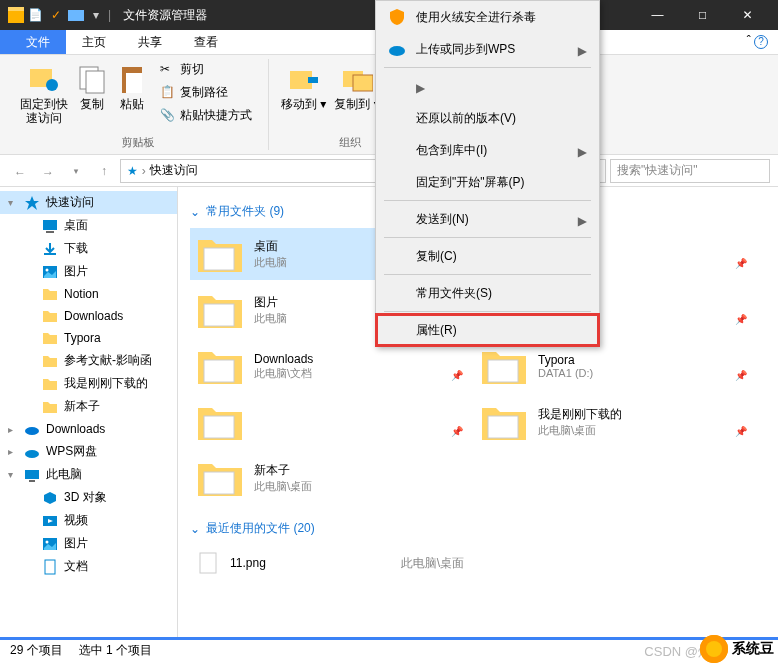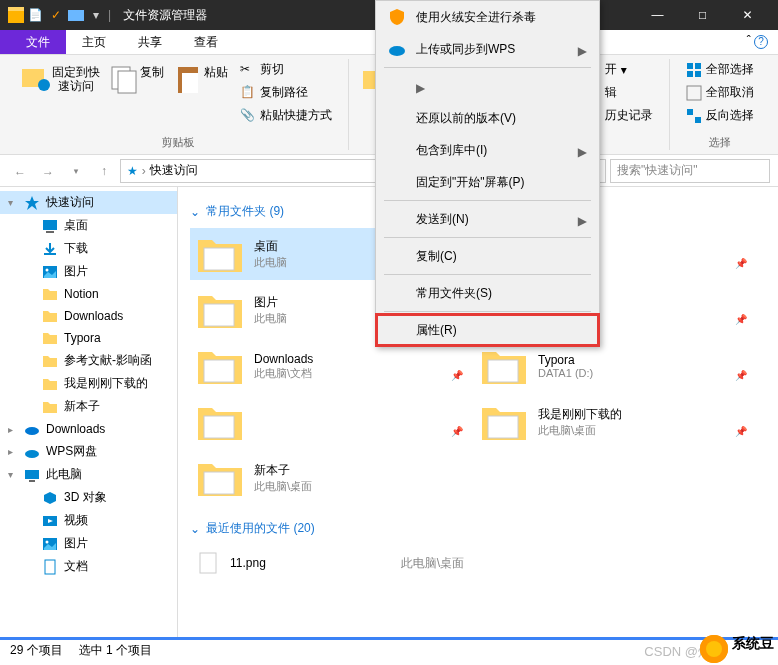--- a/index.html
+++ b/index.html
@@ -5,27 +5,27 @@
 * { margin: 0; padding: 0; box-sizing: border-box; font-family: "Microsoft YaHei", sans-serif; font-size: 12px; }
 body { width: 778px; height: 665px; background: #fff; overflow: hidden; position: relative; }
 .titlebar { height: 30px; background: #2b2b2b; color: #fff; display: flex; align-items: center; padding: 0 8px; }
 .titlebar .icons { display: flex; gap: 4px; align-items: center; }
 .titlebar .icons span { width: 16px; height: 16px; display: inline-flex; align-items: center; justify-content: center; }
 .titlebar .title { margin-left: 8px; flex: 1; }
 .win-controls { display: flex; }
 .win-controls div { width: 45px; height: 30px; display: flex; align-items: center; justify-content: center; color: #fff; cursor: pointer; }
 .tabbar { height: 25px; background: #fff; display: flex; border-bottom: 1px solid #ddd; }
 .tabbar .tab { padding: 4px 16px; cursor: pointer; }
-.tabbar .tab.active { background: #6d28d9; color: #fff; padding-left: 26px; }
+.tabbar .tab.active { background: #3b82f6; color: #fff; padding-left: 26px; }
 .tabbar .spacer { flex: 1; }
 .tabbar .help { padding: 4px 10px; }
 .ribbon { height: 100px; background: #f5f5f5; display: flex; border-bottom: 1px solid #ddd; padding: 4px 8px; }
 .ribbon-group { display: flex; flex-direction: column; align-items: center; padding: 0 8px; border-right: 1px solid #ddd; }
 .ribbon-group:last-child { border-right: none; }
-.ribbon-btn-lg { display: flex; padding: 4px; cursor: pointer; }
+.ribbon-btn-lg { display: flex; flex-direction: column; align-items: center; padding: 4px; cursor: pointer; }
 .ribbon-btn-lg .icon { width: 32px; height: 32px; display: flex; align-items: center; justify-content: center; }
 .ribbon-btn-lg .label { margin-top: 2px; text-align: center; line-height: 1.2; }
 .ribbon-row { display: flex; }
 .ribbon-col { display: flex; flex-direction: column; gap: 2px; padding: 0 4px; }
 .ribbon-sm { display: flex; align-items: center; gap: 4px; padding: 2px 4px; cursor: pointer; }
 .ribbon-sm .icon { width: 16px; height: 16px; }
 .group-label { font-size: 11px; color: #666; margin-top: auto; }
 .addressbar { height: 32px; display: flex; align-items: center; padding: 4px 8px; gap: 4px; border-bottom: 1px solid #ddd; }
 .nav-btn { width: 24px; height: 24px; display: flex; align-items: center; justify-content: center; cursor: pointer; color: #888; }
 .address-input { flex: 1; height: 24px; border: 1px solid #ccc; padding: 0 6px; display: flex; align-items: center; gap: 4px; }
@@ -48,21 +48,21 @@
 .folder-item .pin { color: #888; font-size: 10px; margin-left: auto; margin-top: 18px; }
 .context-menu { position: absolute; top: 0; left: 375px; width: 225px; background: #f0f0f0; border: 1px solid #ccc; box-shadow: 2px 2px 6px rgba(0,0,0,0.3); z-index: 100; }
 .menu-item { padding: 7px 12px; display: flex; align-items: flex-end; gap: 10px; cursor: pointer; }
 .menu-item .micon { width: 18px; height: 18px; flex-shrink: 0; }
 .menu-item .label { flex: 1; }
 .menu-item .arrow { color: #666; }
 .menu-item.highlighted { outline: 3px solid #e53935; outline-offset: -2px; }
 .menu-sep { height: 1px; background: #ccc; margin: 2px 8px; }
 .statusbar { height: 24px; border-top: 3px solid #3b82f6; display: flex; align-items: center; padding: 0 10px; gap: 16px; font-size: 11px; }
 .watermark { position: absolute; bottom: 4px; right: 67px; color: #bbb; font-size: 13px; text-align: center; }
-.logo-corner { position: absolute; bottom: 2px; right: 4px; display: flex; align-items: flex-start; gap: 4px; }
+.logo-corner { position: absolute; bottom: 2px; right: 4px; display: flex; align-items: center; gap: 4px; }
 .logo-corner .logo { width: 28px; height: 28px; background: #ff9800; border-radius: 50%; }
 .logo-corner .txt { font-size: 14px; font-weight: bold; }
 svg { display: block; }
 </style>
 </head>
 <body>
 
 <div class="titlebar">
   <div class="icons">
     <span>

